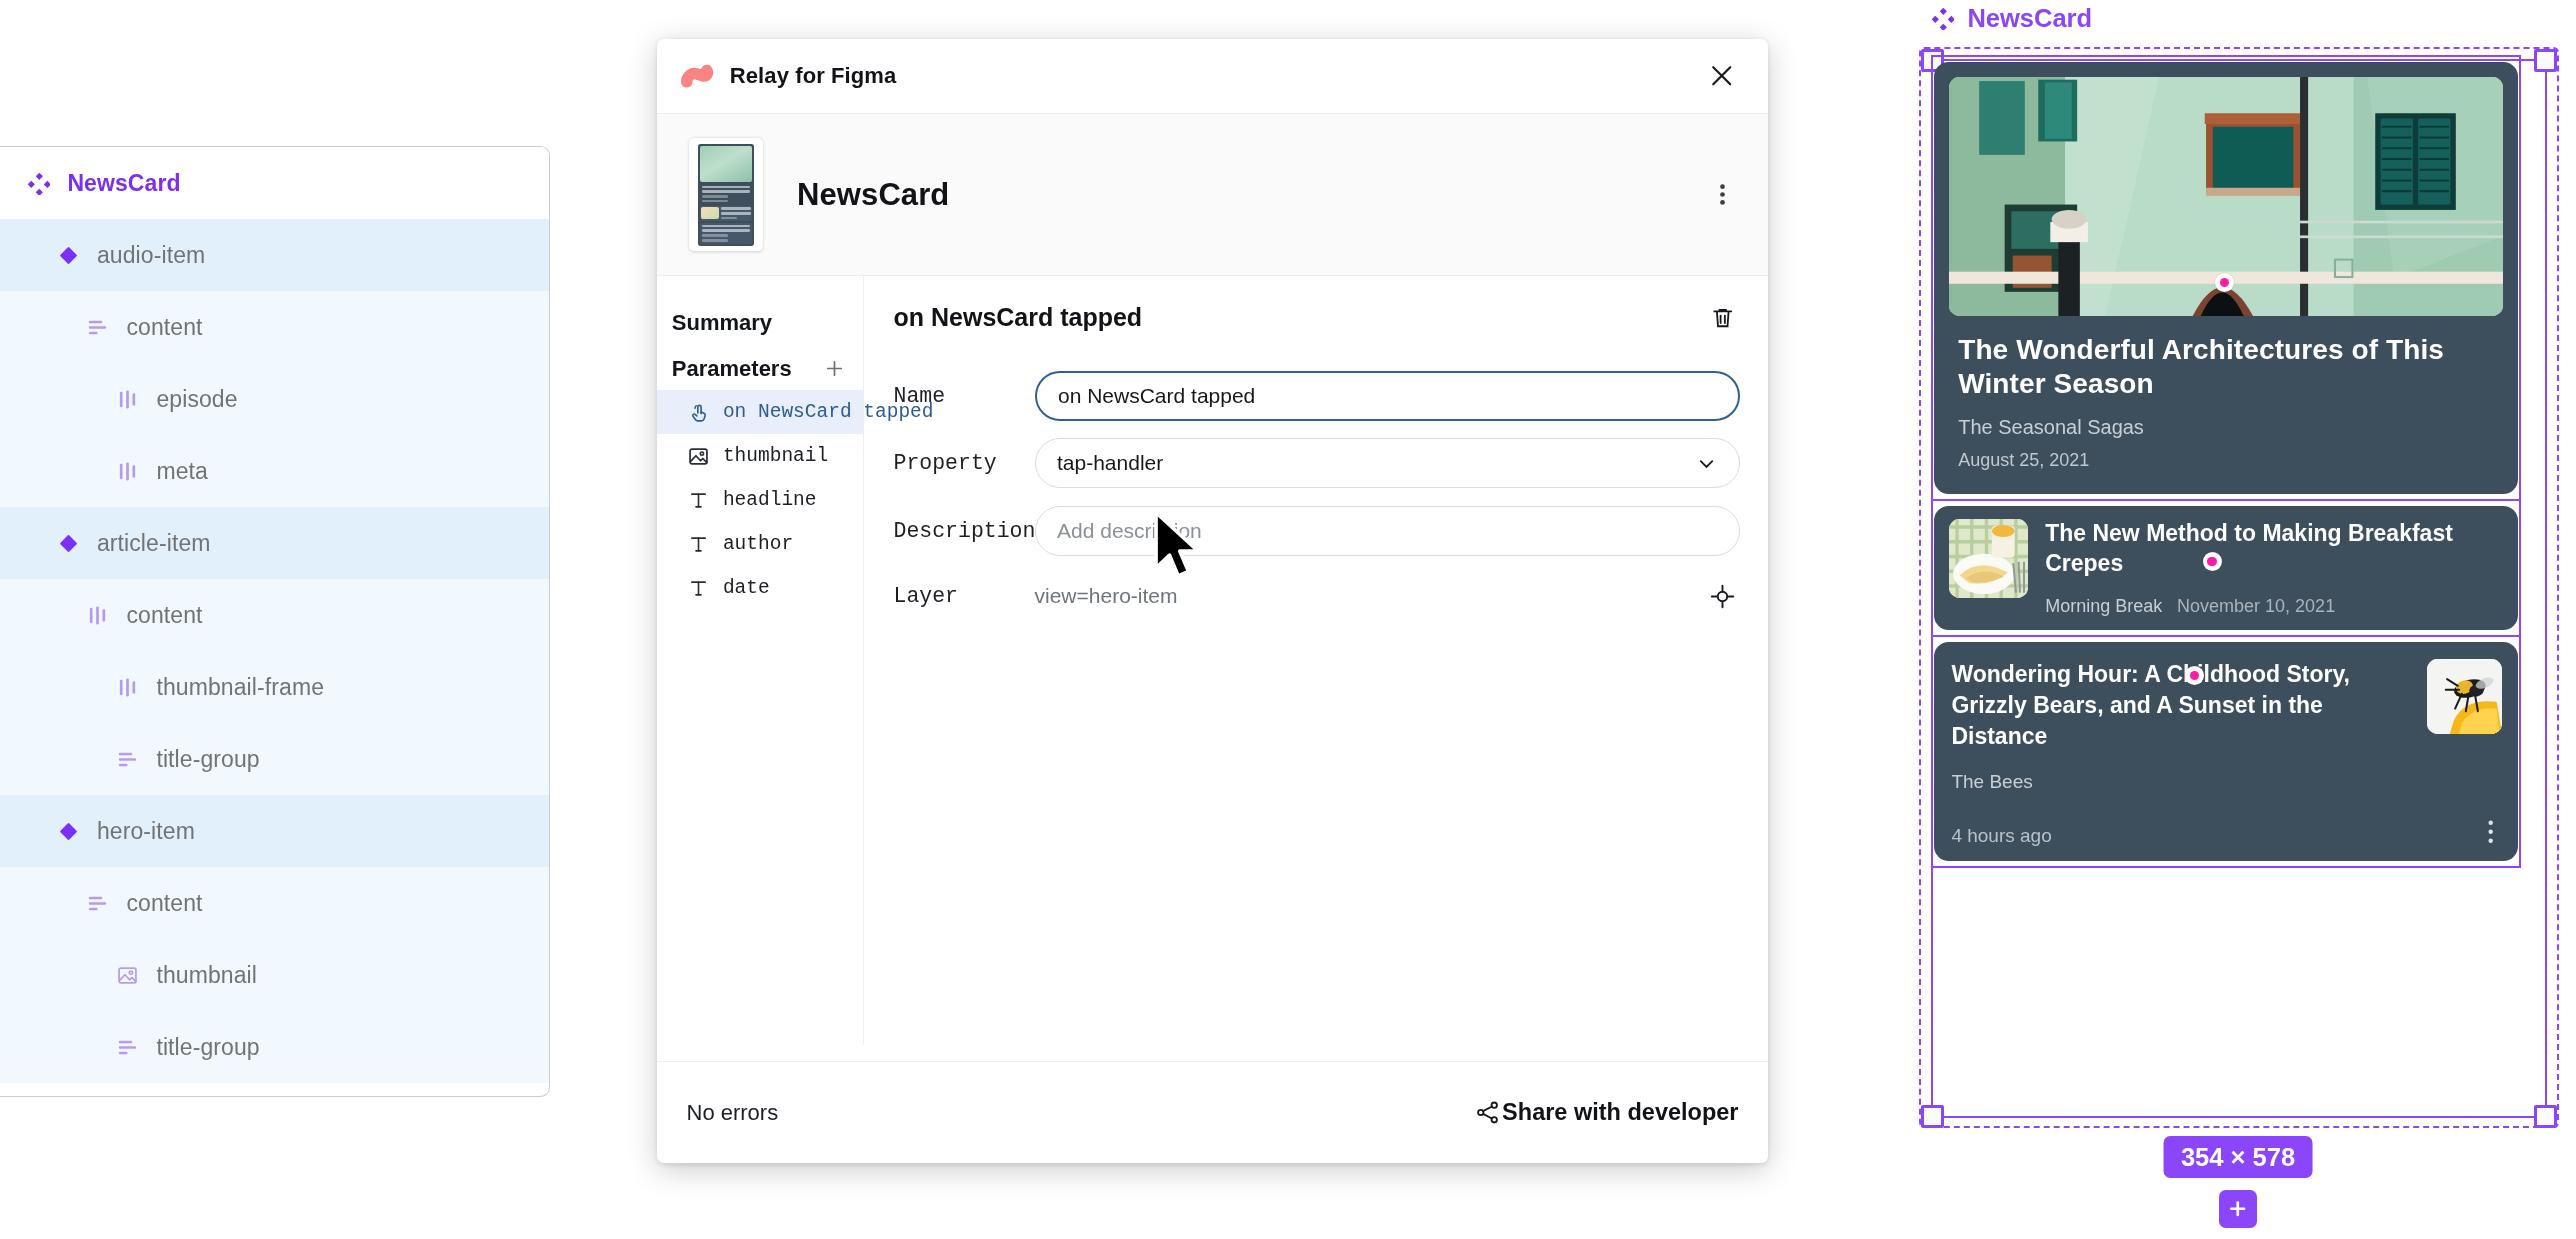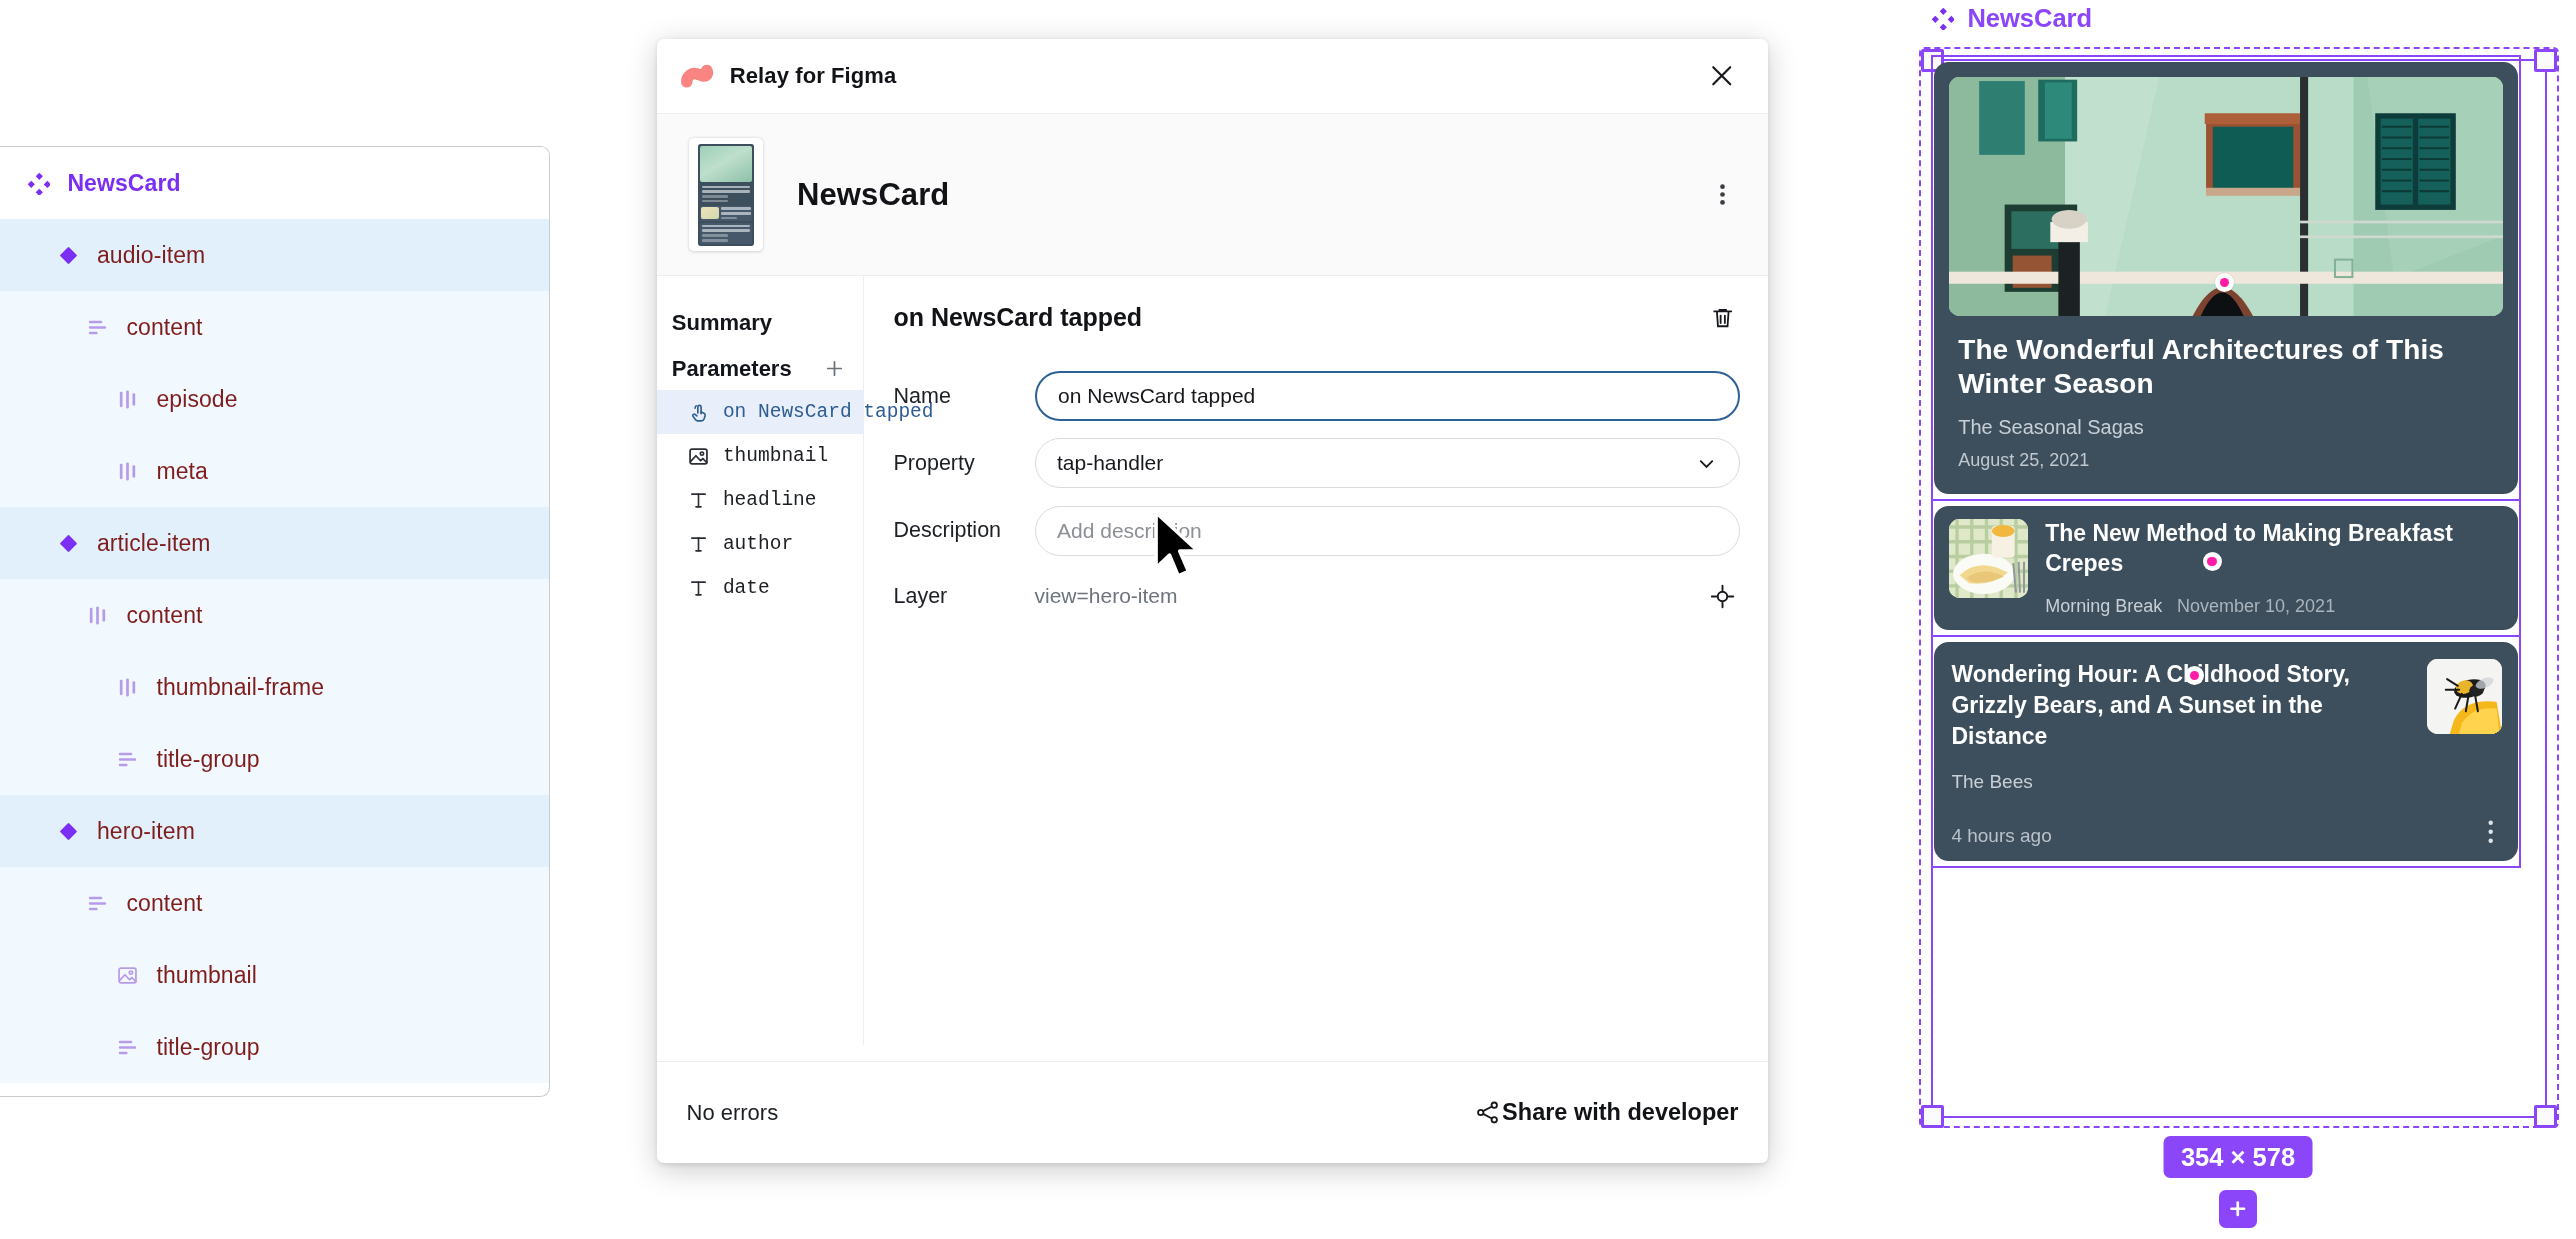--- a/index.html
+++ b/index.html
@@ -30,21 +30,21 @@
     align-items: center;
     height: 72px;
     padding-left: 27px;
     gap: 17.4px;
   }
   .layer-row.root      { background:#ffffff; }
   .layer-row.component { background:#e2f0fc; }
   .layer-row.child     { background:#f1f8fe; }
 
   .layer-label {
-    color: #7f1d1d;
+    color: #737373;
     font-size: 23px;
     letter-spacing: 0.1px;
     white-space: nowrap;
   }
   .layer-row.root .layer-label { font-weight: 700; color:#7b2ff2; }
 
   .ind-1 { margin-left: 0px; }
   .ind-2 { margin-left: 29.5px; }
   .ind-3 { margin-left: 59px; }
   .ind-4 { margin-left: 89px; }
@@ -149,21 +149,21 @@
   .param-row.selected { background:#e8eefa; color:#2d5d92; }
   .param-row.selected .param-label { color:#2d5d92; }
   .param-label { white-space:nowrap; }
 
   .panel-right { flex:1 1 auto; padding: 24px 28px 0 29.5px; min-width:0; }
   .pr-head { display:flex; align-items:center; margin-bottom: 36px; }
   .pr-title { font-size: 25px; font-weight:700; color:#111317; }
   .pr-trash { margin-left:auto; width:35px; height:35px; display:flex; align-items:center; justify-content:center; cursor:pointer;}
 
   .field { display:flex; align-items:center; margin-bottom: 17.4px; }
-  .field-label { width: 141px; flex:0 0 141px; font-size:21.5px; color:#1c1f24; }
+  .field-label { width: 141px; flex:0 0 141px; font-size:21.5px; color:#1c1f24;font-family:Liberation Mono, monospace; }
   .field-ctl { flex:1 1 auto; }
 
   .inp {
     height: 50px; width: 100%;
     border-radius: 25.5px;
     border: 1.3px solid #d8dbdf;
     background: #fff;
     display:flex; align-items:center;
     padding: 0 21.5px;
     font-size: 21px; color:#16181c;

